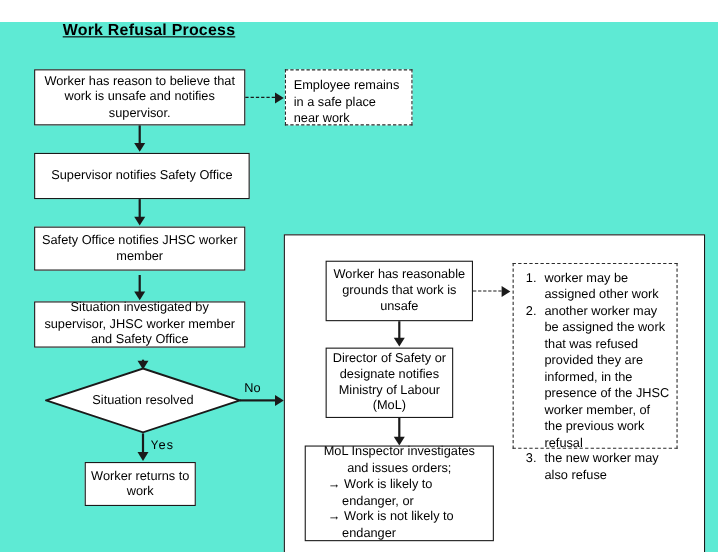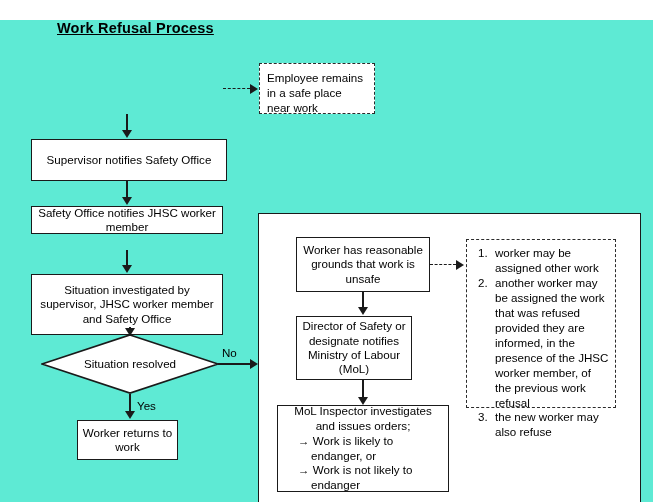--- a/index.html
+++ b/index.html
@@ -137,66 +137,69 @@
     line-height: 1.27;
   }
 </style>
 </head>
 <body>
 
 <div id="canvas">
 
   <div class="abs" id="title">Work Refusal Process</div>
 
+  <div class="abs box" style="left:31px; top:43px; width:192px; height:51px;">
+    <div class="inner">Worker has reason to believe that work is unsafe and notifies supervisor.</div>
+  </div>
 
   <div class="abs dashed-h" style="left:223px; top:68px; width:27px;"></div>
   <div class="abs arrowhead-right" style="left:250px; top:64px;"></div>
 
   <div class="abs dashbox" style="left:259px; top:43px; width:116px; height:51px; padding:6px 7px;">
     <div>Employee remains in a safe place near work</div>
   </div>
 
   <div class="abs vline" style="left:126px; top:94px; height:17px;"></div>
   <div class="abs arrowhead-down" style="left:122px; top:110px;"></div>
 
   <div class="abs box" style="left:31px; top:119px; width:196px; height:42px;">
     <div class="inner">Supervisor notifies Safety Office</div>
   </div>
 
   <div class="abs vline" style="left:126px; top:161px; height:17px;"></div>
   <div class="abs arrowhead-down" style="left:122px; top:177px;"></div>
 
-  <div class="abs box" style="left:31px; top:186px; width:192px; height:28px;">
+  <div class="abs box" style="left:31px; top:186px; width:192px; height:40px;">
     <div class="inner">Safety Office notifies JHSC worker member</div>
   </div>
 
   <div class="abs vline" style="left:126px; top:230px; height:16px;"></div>
   <div class="abs arrowhead-down" style="left:122px; top:245px;"></div>
 
-  <div class="abs box" style="left:31px; top:254px; width:192px; height:61px;">
+  <div class="abs box" style="left:31px; top:254px; width:192px; height:42px;">
     <div class="inner">Situation investigated by supervisor, JHSC worker member and Safety Office</div>
   </div>
 
   <div class="abs vline" style="left:129px; top:307px; height:9px;"></div>
   <div class="abs arrowhead-down" style="left:125px; top:308px;"></div>
 
   <div class="abs" id="decision-wrap">
     <svg width="178" height="60" viewBox="0 0 178 60">
       <polygon points="89,1 177,30 89,59 1,30" fill="#ffffff" stroke="#1a1a1a" stroke-width="1.7"></polygon>
     </svg>
     <div id="decision-label">Situation resolved</div>
   </div>
 
   <div class="abs hline" style="left:218px; top:343px; width:33px;"></div>
   <div class="abs arrowhead-right" style="left:250px; top:339px;"></div>
   <div class="abs edge-label" style="left:222px; top:326px;">No</div>
 
   <div class="abs vline" style="left:129px; top:374px; height:19px;"></div>
   <div class="abs arrowhead-down" style="left:125px; top:391px;"></div>
-  <div class="abs edge-label" style="left:137px; top:379px;">Yes</div>
+  <div class="abs edge-label" style="left:137px; top:379px;font-family:Liberation Mono, monospace;">Yes</div>
 
   <div class="abs box" style="left:77px; top:400px; width:101px; height:40px;align-items:center;">
     <div class="inner">Worker returns to work</div>
   </div>
 
   <div class="abs" id="right-panel" style="left:258px; top:193px; width:383px; height:301px;"></div>
 
   <div class="abs box" style="left:296px; top:217px; width:134px; height:55px;">
     <div class="inner">Worker has reasonable grounds that work is unsafe</div>
   </div>

